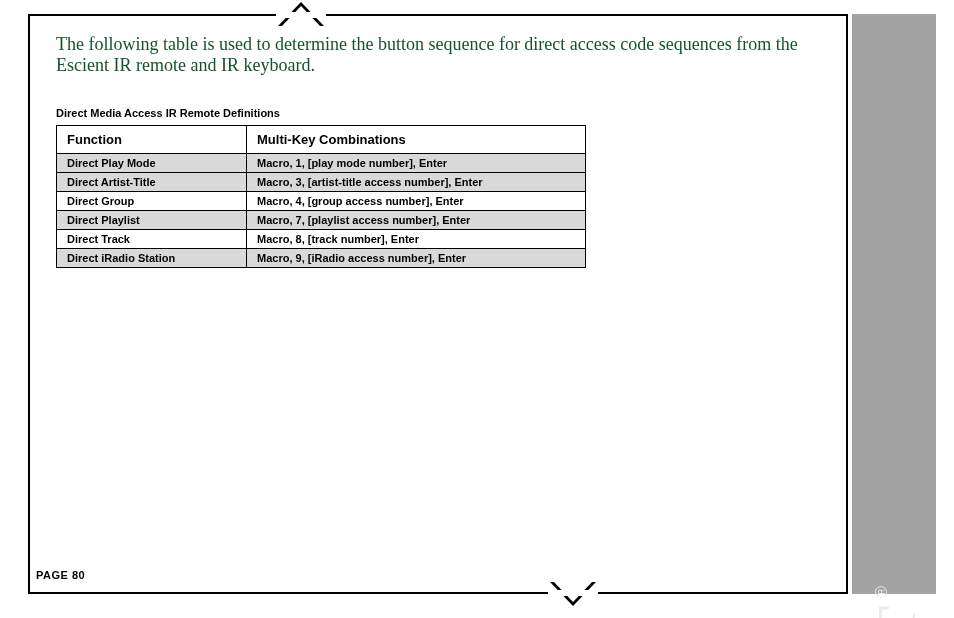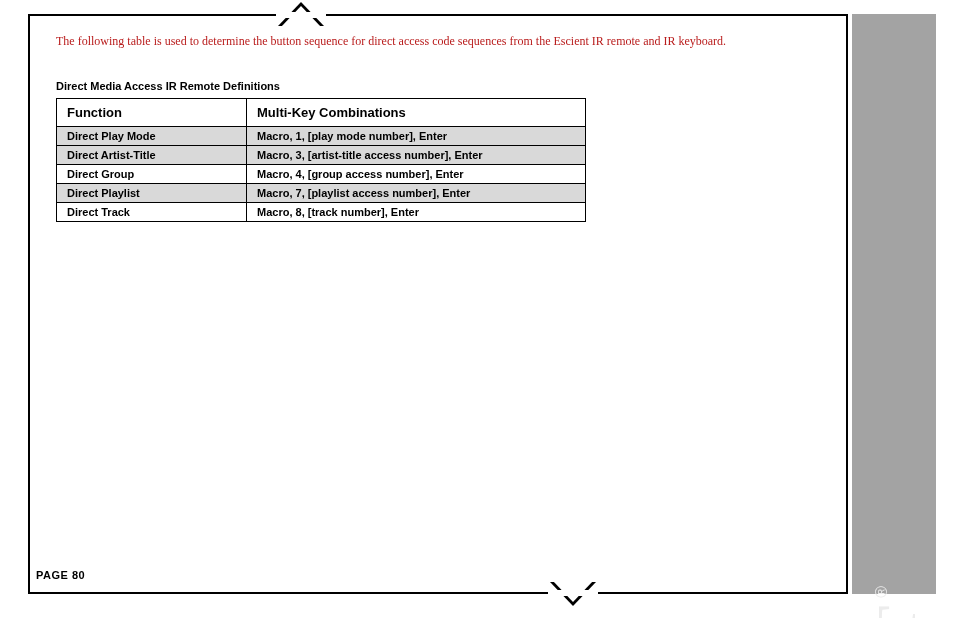--- a/index.html
+++ b/index.html
@@ -76,22 +76,22 @@
     position: absolute;
     left: -2px; top: -2px;
     width: 50px; height: 6px;
     background: #fff;
   }
   .content {
     padding: 18px 26px 0 26px;
   }
   .intro {
     font-family: "Times New Roman", Times, serif;
-    font-size: 12px;
-    color: #b91c1c;
+    font-size: 18px;
+    color: #14532d;
     margin-bottom: 16px;
   }
   .table-caption {
     font-size: 11px;
     font-weight: bold;
     margin-bottom: 6px;
     margin-top: 31px;
   }
   table.defs {
     border-collapse: collapse;
@@ -191,20 +191,24 @@
           <td>Macro, 4, [group access number], Enter</td>
         </tr>
         <tr class="shade">
           <td class="fn">Direct Playlist</td>
           <td>Macro, 7, [playlist access number], Enter</td>
         </tr>
         <tr>
           <td class="fn">Direct Track</td>
           <td>Macro, 8, [track number], Enter</td>
         </tr>
+        <tr class="shade">
+          <td class="fn">Direct iRadio Station</td>
+          <td>Macro, 9, [iRadio access number], Enter</td>
+        </tr>
       </tbody>
     </table>
   </div>
 
   <div class="page-footer">PAGE 80</div>
 </div>
 
 <div class="sidebar">
   <div class="brand">
 

